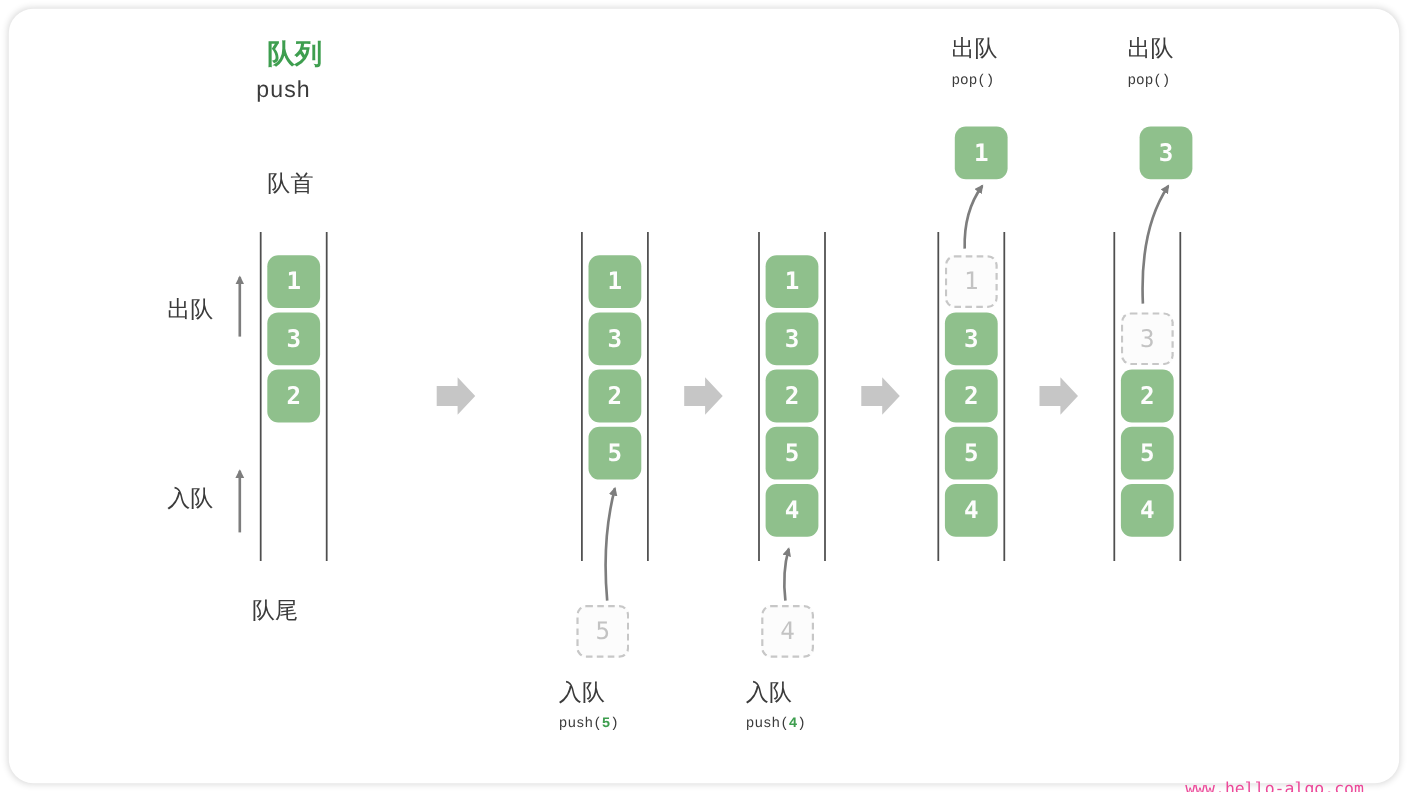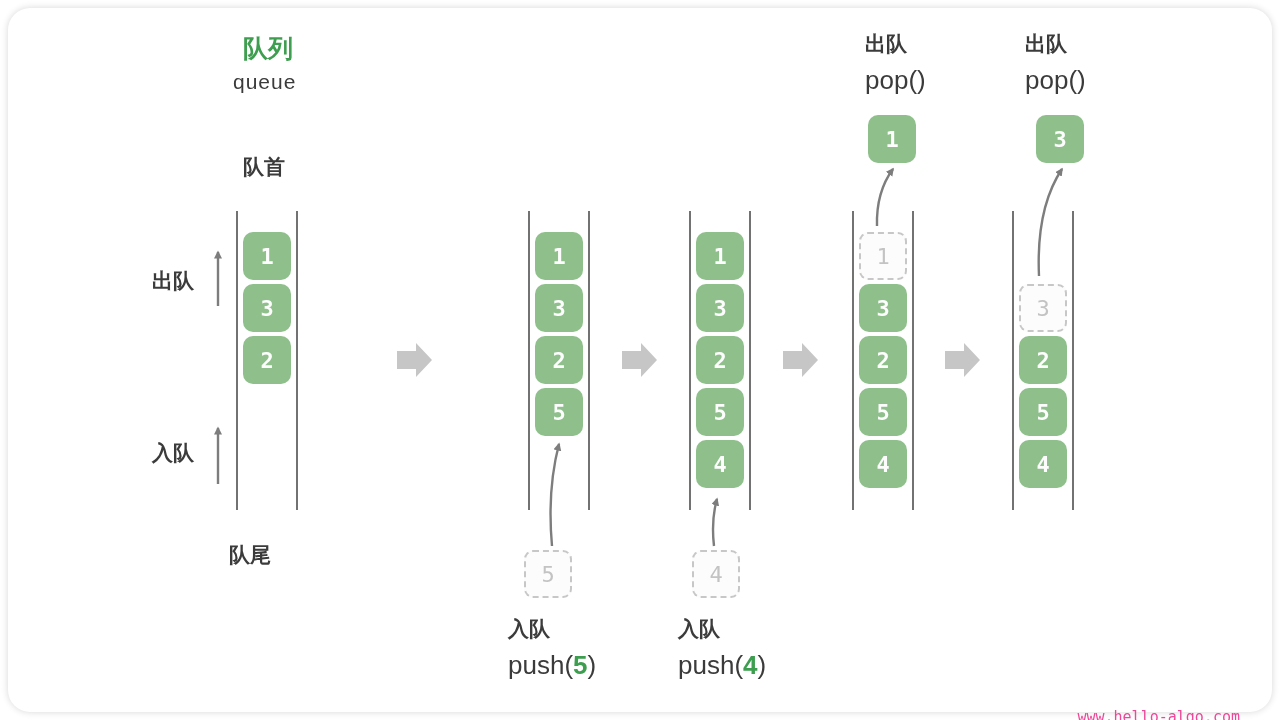--- a/index.html
+++ b/index.html
@@ -28,21 +28,21 @@
 
   .title-zh {
     font-size: 25px; font-weight: bold;
     color: var(--green-dark);
   }
   .title-en {
     font-size: 21px; color: #3b3b3b;
     letter-spacing: 1px;
   }
   .zh-label {
-    font-size: 21px; font-weight: bold; color: #3b3b3b;
+    font-size: 21px; font-weight: normal; color: #3b3b3b;
   }
   .cell {
     position: absolute; z-index: 3;
     width: 48px; height: 48px;
     border-radius: 10px;
     background: var(--green);
     color: #fdfdfd;
     font-family: "DejaVu Sans Mono", monospace;
     font-size: 22px; font-weight: bold;
     display: flex; align-items: center; justify-content: center;
@@ -54,22 +54,22 @@
     width: 44px; height: 44px;
     border-radius: 9px;
     font-weight: normal;
   }
   .annotation {
     position: absolute; z-index: 3;
     display: flex; flex-direction: column; gap: 7px;
     white-space: nowrap;
   }
   .ann-code {
-    font-family: Liberation Sans, sans-serif;
-    font-size: 26px; color: #3b3b3b;
+    font-family: Liberation Mono, monospace;
+    font-size: 13px; color: #3b3b3b;
   }
   .ann-code .green-arg {
     color: var(--green-dark); font-weight: bold;
   }
   .watermark {
     font-family: "DejaVu Sans Mono", monospace;
     font-size: 15px; color: #ec4899; margin-top: 40px;
   }
 </style>
 </head>
@@ -102,21 +102,21 @@
         <polygon points="397,351 416,351 416,343 432,360 416,377 416,369 397,369" fill="#c6c6c6"></polygon>
         <polygon points="622,351 641,351 641,343 657,360 641,377 641,369 622,369" fill="#c6c6c6"></polygon>
         <polygon points="783,351 802,351 802,343 818,360 802,377 802,369 783,369" fill="#c6c6c6"></polygon>
         <polygon points="945,351 964,351 964,343 980,360 964,377 964,369 945,369" fill="#c6c6c6"></polygon>
         <line x1="218" y1="306" x2="218" y2="252" stroke="#7d7d7d" stroke-width="2.4" marker-end="url(#ah)"></line>
         <line x1="218" y1="484" x2="218" y2="428" stroke="#7d7d7d" stroke-width="2.4" marker-end="url(#ah)"></line>
       </g>
   </svg>
 
   <div class="abs title-zh" style="left:243px; top:32px;">队列</div>
-  <div class="abs title-en" style="left:233px; top:70px;">queue</div>
+  <div class="abs title-en" style="left:233px; top:70px;">push</div>
 
   <div class="abs zh-label" style="left:243px; top:153px;">队首</div>
   <div class="abs zh-label" style="left:229px; top:541px;">队尾</div>
 
   <div class="abs zh-label" style="left:152px; top:267px;">出队</div>
   <div class="abs zh-label" style="left:152px; top:439px;">入队</div>
 
   <div class="abs watermark" style="right:40px; top:668px;">www.hello-algo.com</div>
 <div class="cell" style="left: 243px; top: 232px;">1</div>
     <div class="cell" style="left: 243px; top: 284px;">3</div>

